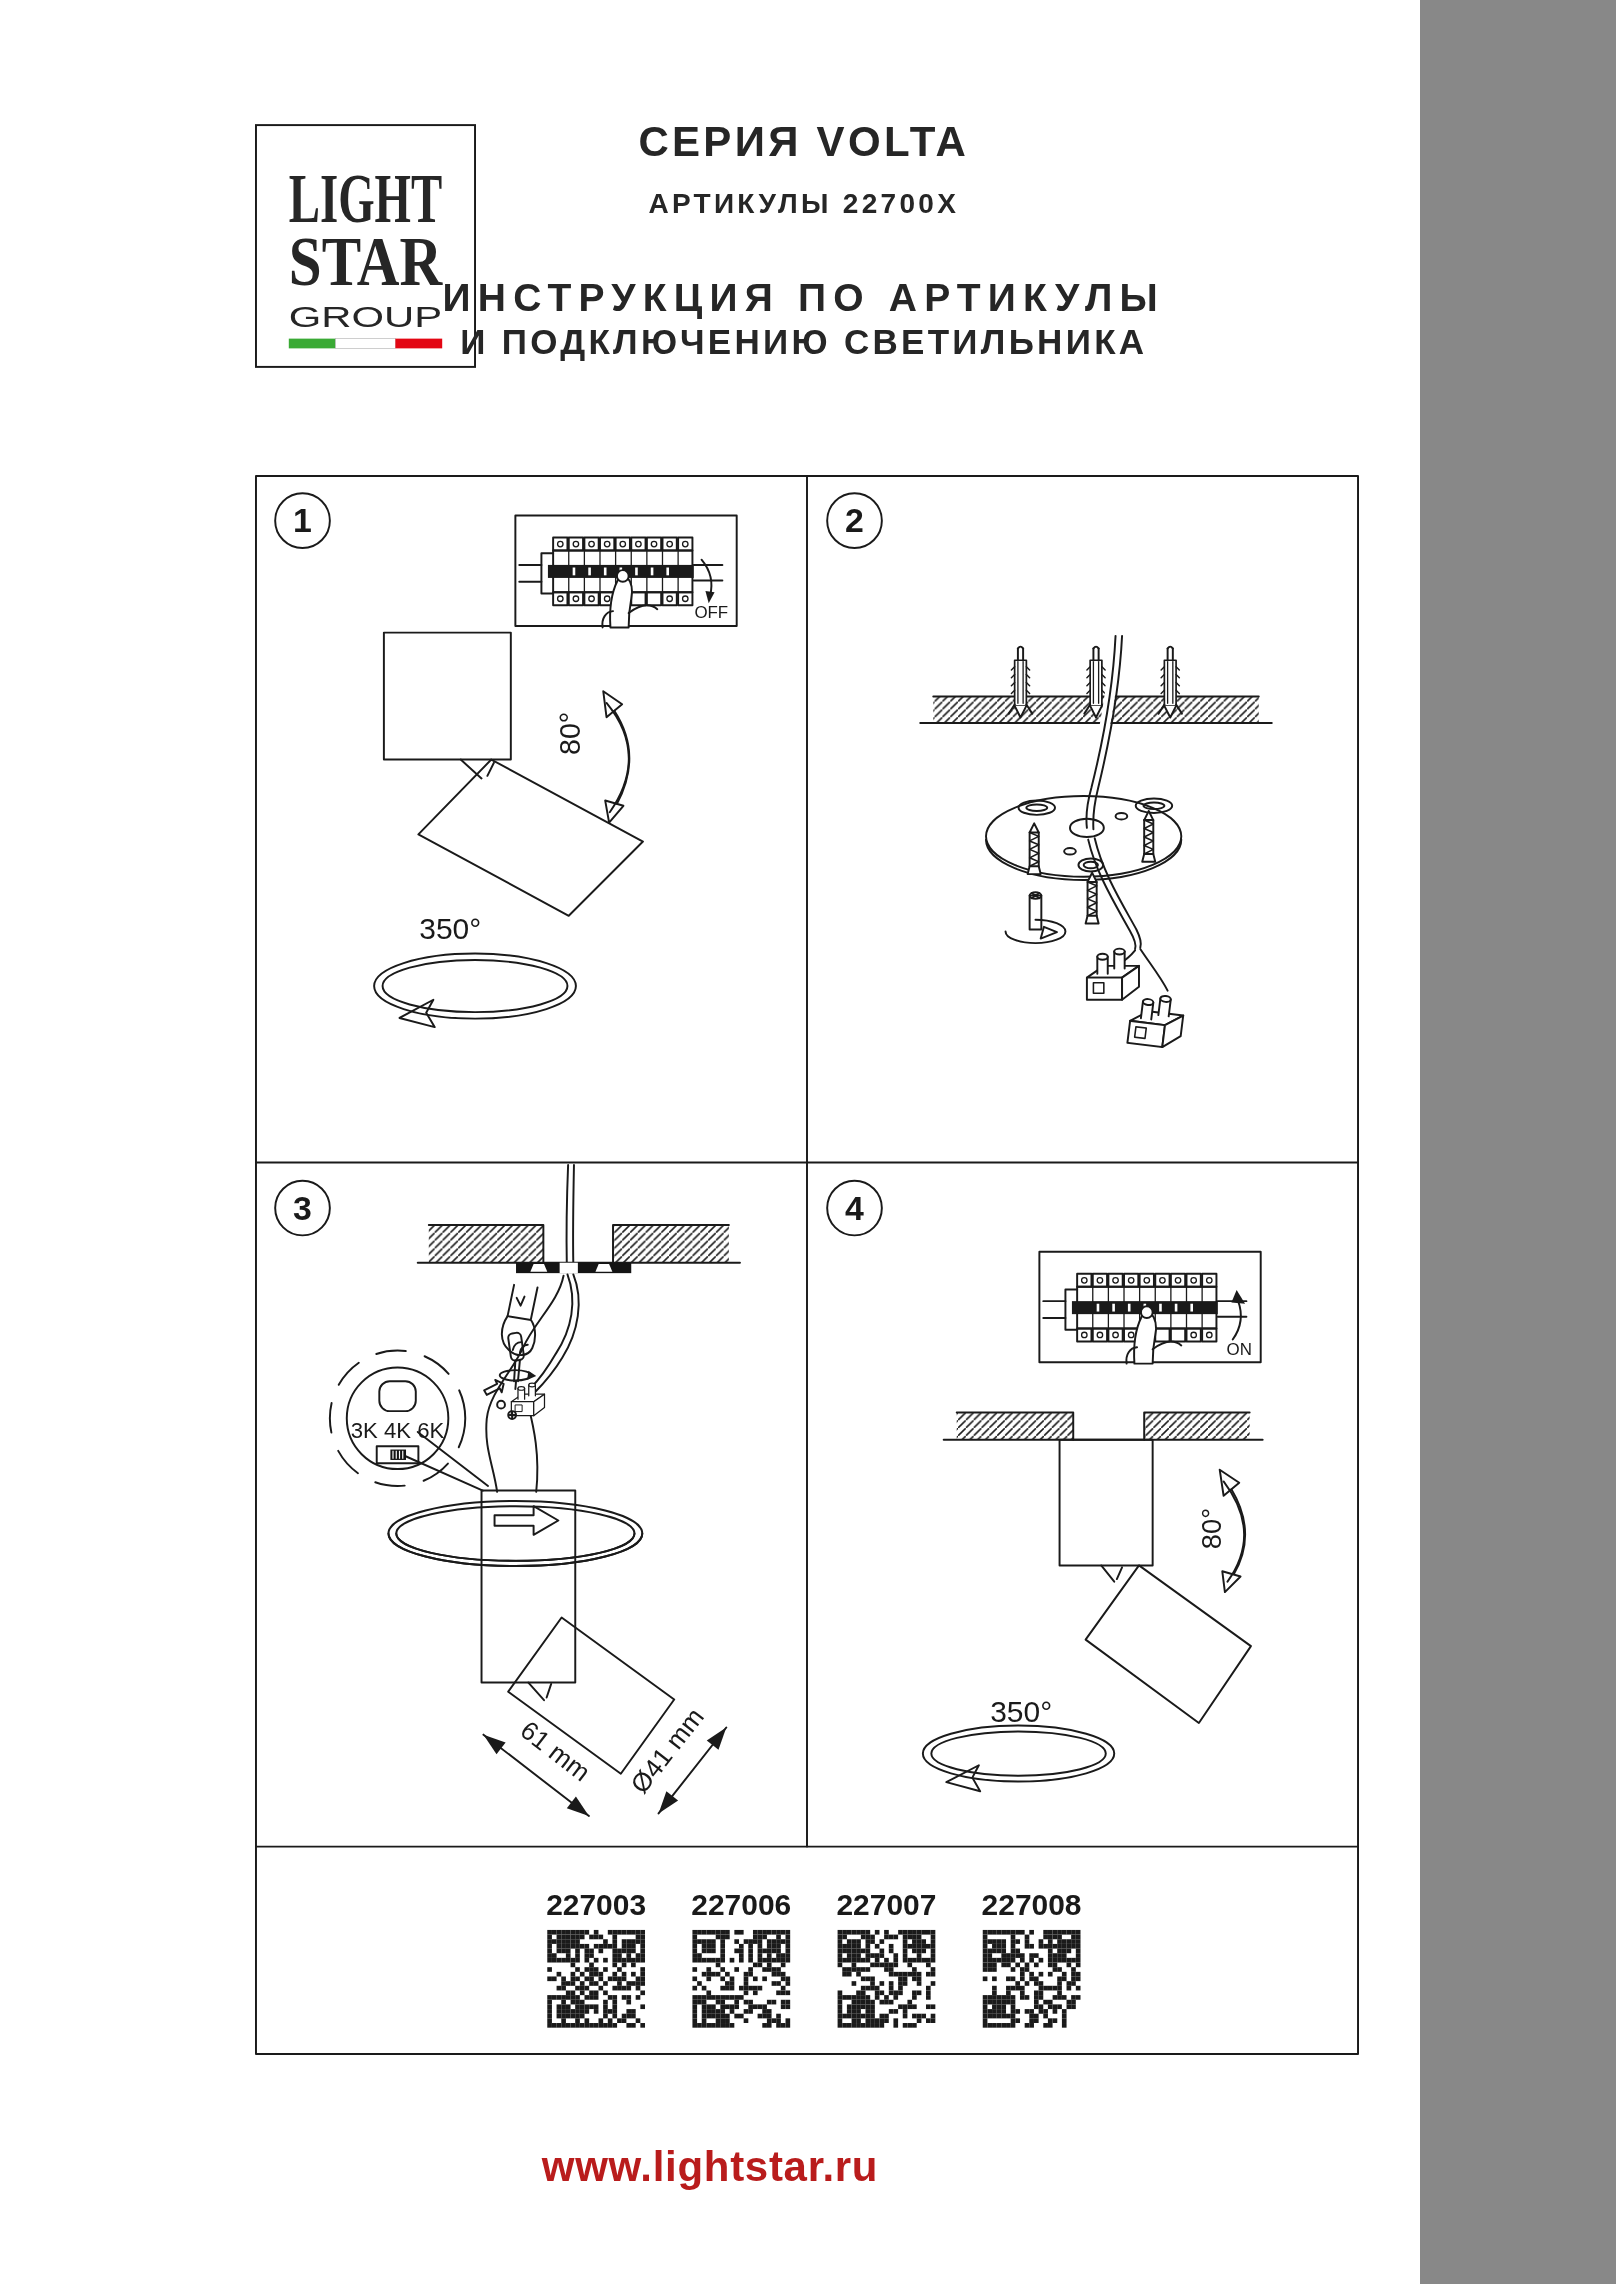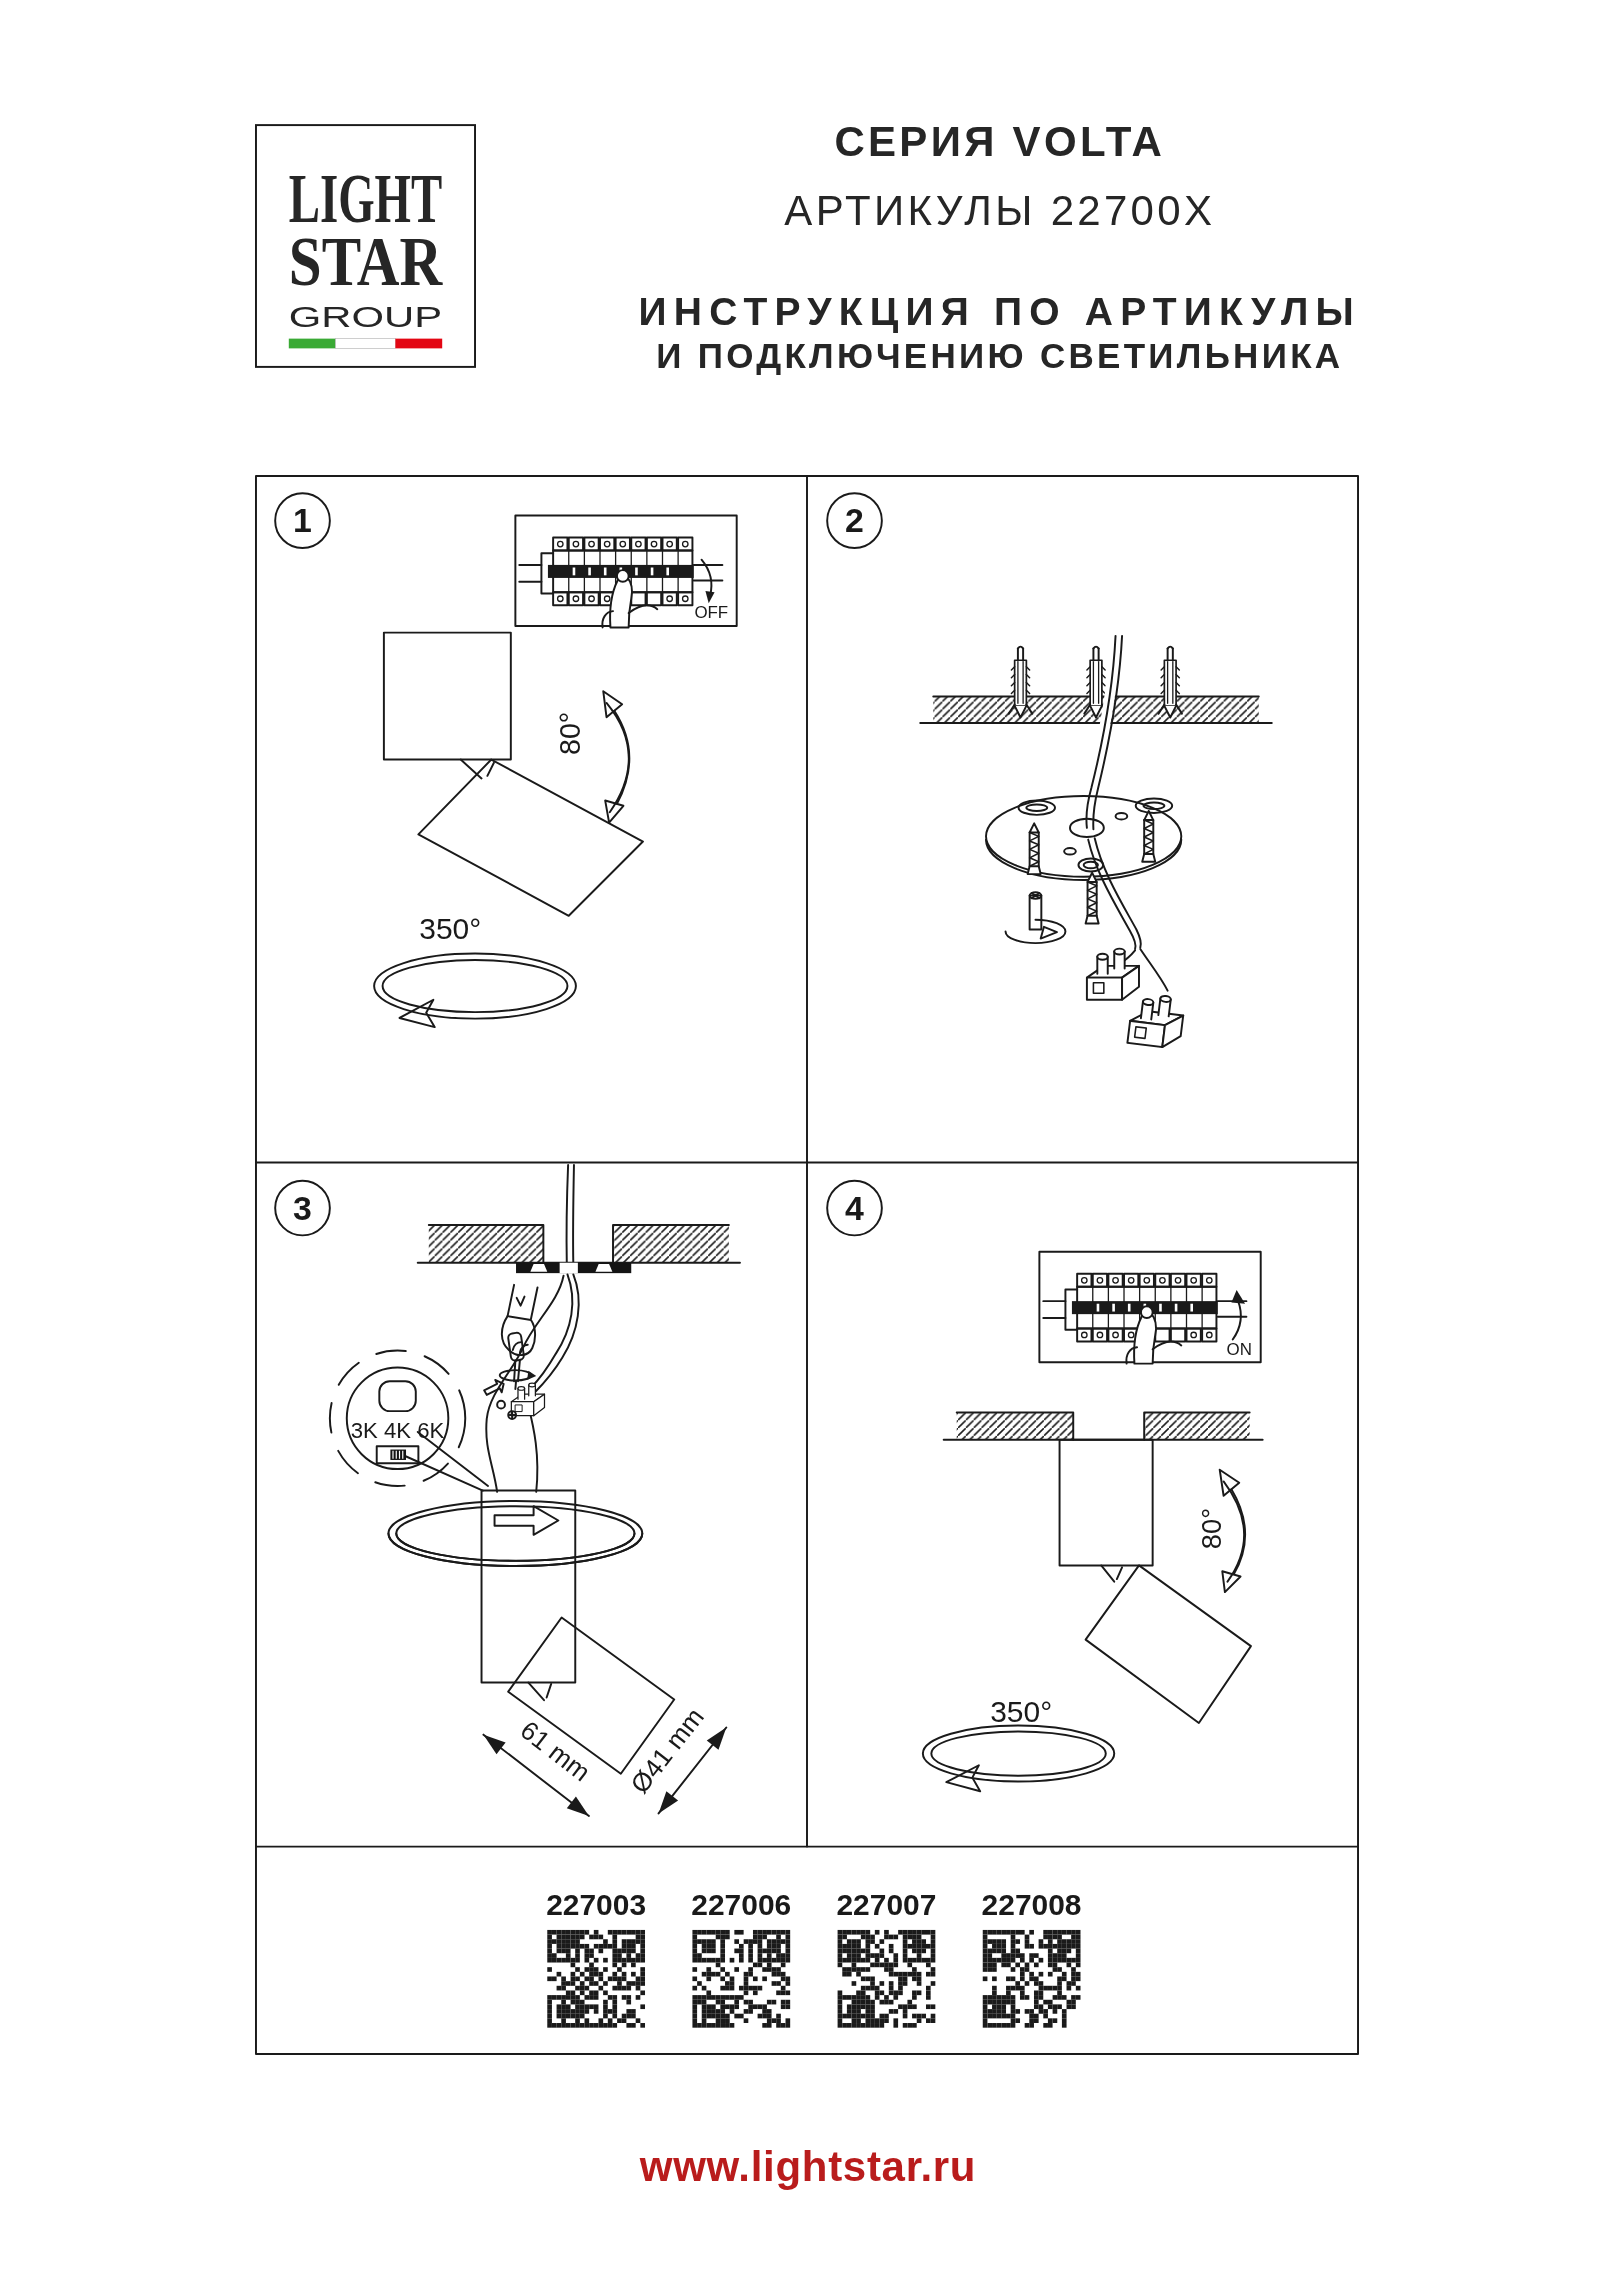--- a/index.html
+++ b/index.html
@@ -1,21 +1,21 @@
 <!DOCTYPE html>
 <html style="font-size:10.4px"><head>
 <meta charset="utf-8">
 <style>
   html,body{margin:0;padding:0;background:#888;}
-  .page{position:relative;width:1616px;height:2284px;background:#ffffff;overflow:hidden;
+  .page{position:relative;width:1420px;height:2284px;background:#ffffff;overflow:hidden;
         font-family:"Liberation Sans",sans-serif;color:#1f1f1f;}
   .logo-wrap{position:absolute;left:255px;top:124px;width:221px;height:244px;}
   .hdr{position:absolute;right:255px;top:121px;text-align:center;color:#262626;}
   .hdr .t1{font-size:42px;font-weight:bold;letter-spacing:3.3px;line-height:1;}
-  .hdr .t2{font-size:42px;font-weight:normal;letter-spacing:3.3px;line-height:1;margin-top:27px;}
+  .hdr .t2{font-size:28px;font-weight:bold;letter-spacing:3.3px;line-height:1;margin-top:27px;}
   .hdr .instr{margin-top:59px;}
   .hdr .i1{font-size:39px;font-weight:bold;letter-spacing:7.2px;line-height:1.1;}
   .hdr .i2{font-size:35px;font-weight:bold;letter-spacing:3.3px;line-height:1.1;margin-top:3px;}
   .grid-svg{position:absolute;left:255px;top:475px;}
   .footer{position:absolute;left:0;top:2143px;width:100%;text-align:center;
           font-size:42px;font-weight:bold;color:#b91c1c;letter-spacing:0.7px;}
   .ink{stroke:#1a1a1a;stroke-width:3;fill:none;stroke-linecap:round;stroke-linejoin:round;}
   .thin{stroke-width:2;}
   .lbl{font-family:"Liberation Sans",sans-serif;fill:#1a1a1a;stroke:none;}
   .logo-serif{font-family:"Liberation Serif",serif;font-weight:bold;fill:#262626;}

